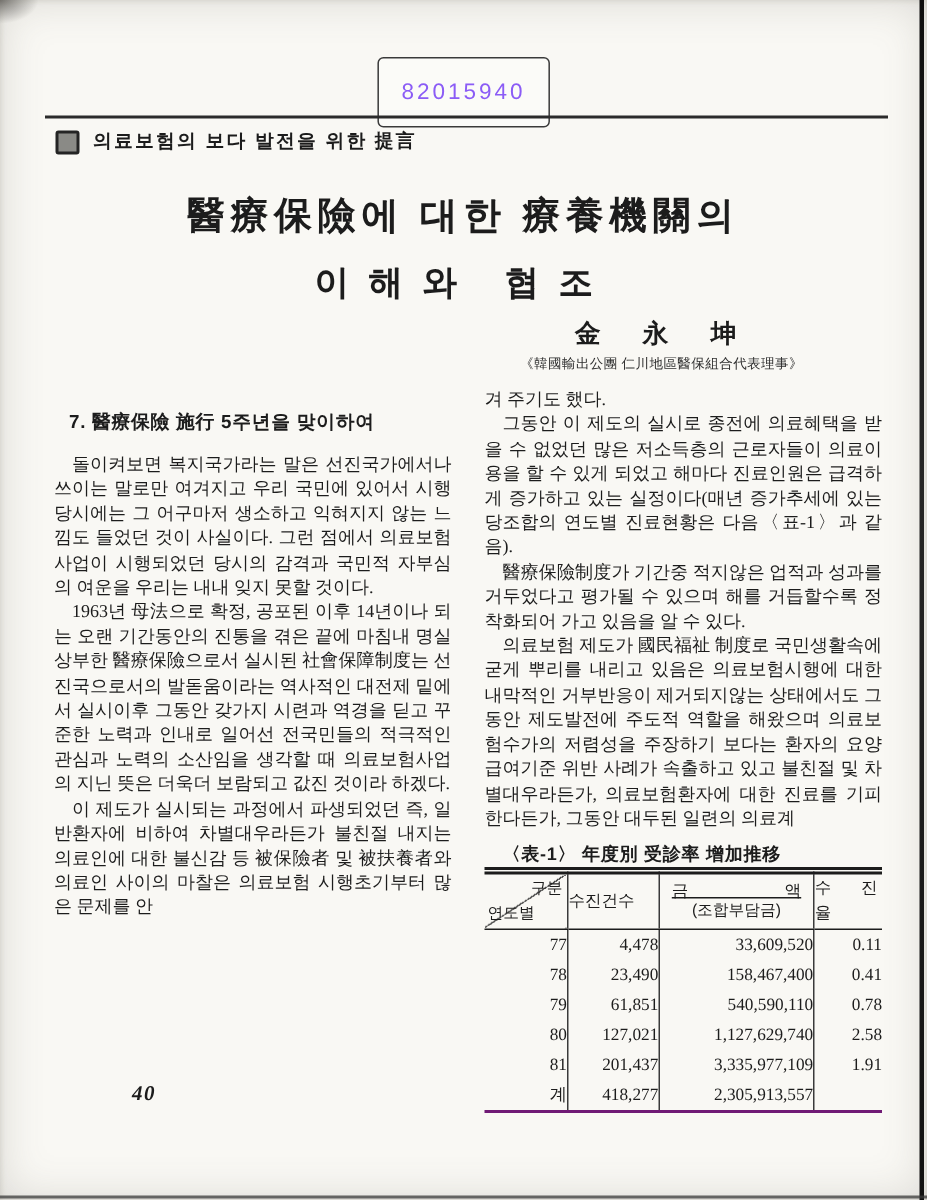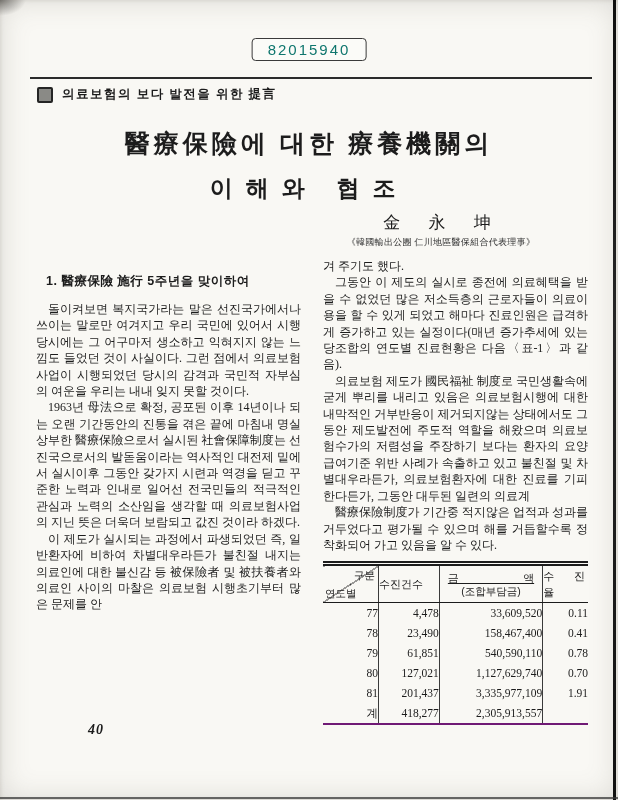--- a/index.html
+++ b/index.html
@@ -11,39 +11,39 @@
   .scan-vignette{position:absolute;inset:0;pointer-events:none;
     box-shadow:inset 0 0 30px rgba(95,90,78,.20), inset 0 0 4px rgba(120,115,100,.25);}
   .artifact-right-line{position:absolute;top:0;right:2px;width:3px;height:100%;
     background:linear-gradient(#0e0e0e,#262626 40%,#111);}
   .artifact-bottom-line{position:absolute;bottom:1px;left:0;width:100%;height:2px;
     background:#3a3a3a;opacity:.75;}
   .artifact-corner-tl{position:absolute;top:0;left:0;width:26px;height:16px;
     background:radial-gradient(ellipse at top left,rgba(40,38,34,.55),transparent 70%);}
 
   .stamp{position:absolute;top:38px;left:50%;transform:translateX(-50%);
-    border:1.6px solid #3a3a3a;border-radius:4px;padding:2px 15px;
+    border:1.6px solid #3a3a3a;border-radius:4px;padding:14px 15px;
     font-family:"Liberation Sans","DejaVu Sans",sans-serif;
-    font-size:15px;letter-spacing:2px;color:#0f766e;background:rgba(255,255,255,.4);}
+    font-size:15px;letter-spacing:2px;color:#8b5cf6;background:rgba(255,255,255,.4);}
 
   .top-rule{position:absolute;top:77px;left:30px;right:26px;height:2px;background:#2b2b2b;}
 
   .topic-header{position:absolute;top:86px;left:37px;display:flex;align-items:center;gap:9px;
-    font-family:Liberation Serif, serif;font-weight:bold;
+    font-family:Liberation Sans, sans-serif;font-weight:bold;
     font-size:12.5px;letter-spacing:1.5px;}
   .topic-bullet{width:12px;height:12px;background:#8a8a86;border:2.5px solid #242424;
     border-radius:2px;flex:0 0 auto;}
 
   .title-l1{position:absolute;top:127px;left:0;width:100%;text-align:center;
     font-size:25px;font-weight:bold;letter-spacing:4px;}
   .title-l2{position:absolute;top:173px;left:0;width:100%;text-align:center;
     font-size:23px;font-weight:bold;letter-spacing:13px;}
 
   .author-name{position:absolute;top:211px;left:318px;width:250px;text-align:center;
-    font-size:17px;font-weight:normal;letter-spacing:12px;}
+    font-size:17px;font-weight:bold;letter-spacing:12px;}
   .author-affil{position:absolute;top:236px;left:300px;width:282px;text-align:center;
     font-size:9px;letter-spacing:.3px;color:#2e2e2e;}
 
   .columns{position:absolute;top:258px;left:36px;width:552px;display:flex;gap:22px;}
   .col{flex:1;min-width:0;font-size:12px;line-height:16.4px;text-align:justify;}
   .col p{margin:0;text-indent:1em;}
   .col p.no-indent{text-indent:0;}
   .section-heading{font-family:"Liberation Sans","DejaVu Sans",sans-serif;
     font-weight:bold;font-size:12.5px;line-height:19px;
     margin:14px 0 10px 10px;padding-left:18px;text-indent:-18px;letter-spacing:.5px;}
@@ -91,33 +91,34 @@
 
 <div class="title-l1">醫療保險에 대한 療養機關의</div>
 <div class="title-l2">이해와 협조</div>
 
 <div class="author-name">金 永 坤</div>
 <div class="author-affil">《韓國輸出公團 仁川地區醫保組合代表理事》</div>
 
 <div class="columns">
 
   <div class="col">
-    <div class="section-heading">1. 醫療保險 施行 5주년을 맞이하여</div>
+    <div class="section-heading">7. 醫療保險 施行 5주년을 맞이하여</div>
     <p>돌이켜보면 복지국가라는 말은 선진국가에서나 쓰이는 말로만 여겨지고 우리 국민에 있어서 시행당시에는 그 어구마저 생소하고 익혀지지 않는 느낌도 들었던 것이 사실이다. 그런 점에서 의료보험사업이 시행되었던 당시의 감격과 국민적 자부심의 여운을 우리는 내내 잊지 못할 것이다.</p>
     <p>1963년 母法으로 확정, 공포된 이후 14년이나 되는 오랜 기간동안의 진통을 겪은 끝에 마침내 명실상부한 醫療保險으로서 실시된 社會保障制度는 선진국으로서의 발돋움이라는 역사적인 대전제 밑에서 실시이후 그동안 갖가지 시련과 역경을 딛고 꾸준한 노력과 인내로 일어선 전국민들의 적극적인 관심과 노력의 소산임을 생각할 때 의료보험사업의 지닌 뜻은 더욱더 보람되고 값진 것이라 하겠다.</p>
     <p>이 제도가 실시되는 과정에서 파생되었던 즉, 일반환자에 비하여 차별대우라든가 불친절 내지는 의료인에 대한 불신감 등 被保險者 및 被扶養者와 의료인 사이의 마찰은 의료보험 시행초기부터 많은 문제를 안</p>
   </div>
 
   <div class="col">
     <p class="no-indent">겨 주기도 했다.</p>
     <p>그동안 이 제도의 실시로 종전에 의료혜택을 받을 수 없었던 많은 저소득층의 근로자들이 의료이용을 할 수 있게 되었고 해마다 진료인원은 급격하게 증가하고 있는 실정이다(매년 증가추세에 있는 당조합의 연도별 진료현황은 다음〈표-1〉과 같음).</p>
+    <p>醫療保險制度가 기간중 적지않은 업적과 성과를 거두었다고 평가될 수 있으며 해를 거듭할수록 정착화되어 가고 있음을 알 수 있다.</p>
     <p>의료보험 제도가 國民福祉 制度로 국민생활속에 굳게 뿌리를 내리고 있음은 의료보험시행에 대한 내막적인 거부반응이 제거되지않는 상태에서도 그동안 제도발전에 주도적 역할을 해왔으며 의료보험수가의 저렴성을 주장하기 보다는 환자의 요양급여기준 위반 사례가 속출하고 있고 불친절 및 차별대우라든가, 의료보험환자에 대한 진료를 기피한다든가, 그동안 대두된 일련의 의료계</p>
-    <p>醫療保險制度가 기간중 적지않은 업적과 성과를 거두었다고 평가될 수 있으며 해를 거듭할수록 정착화되어 가고 있음을 알 수 있다.</p>
 
     <div class="table-block">
+      <p class="table-caption">〈表-1〉 年度別 受診率 增加推移</p>
       <table class="stats">
         <thead>
           <tr>
             <th class="corner-cell">
               <span class="corner-top">구분</span>
               <span class="corner-bottom">연도별</span>
             </th>
             <th>수진건수</th>
             <th>
               <div class="amount-head">금 액</div>
@@ -142,21 +143,21 @@
           <tr>
             <td class="c-year">79</td>
             <td class="c-cases">61,851</td>
             <td class="c-amount">540,590,110</td>
             <td class="c-rate">0.78</td>
           </tr>
           <tr>
             <td class="c-year">80</td>
             <td class="c-cases">127,021</td>
             <td class="c-amount">1,127,629,740</td>
-            <td class="c-rate">0.70</td>
+            <td class="c-rate">2.58</td>
           </tr>
           <tr>
             <td class="c-year">81</td>
             <td class="c-cases">201,437</td>
             <td class="c-amount">3,335,977,109</td>
             <td class="c-rate">1.91</td>
           </tr>
           <tr>
             <td class="c-year">계</td>
             <td class="c-cases">418,277</td>

